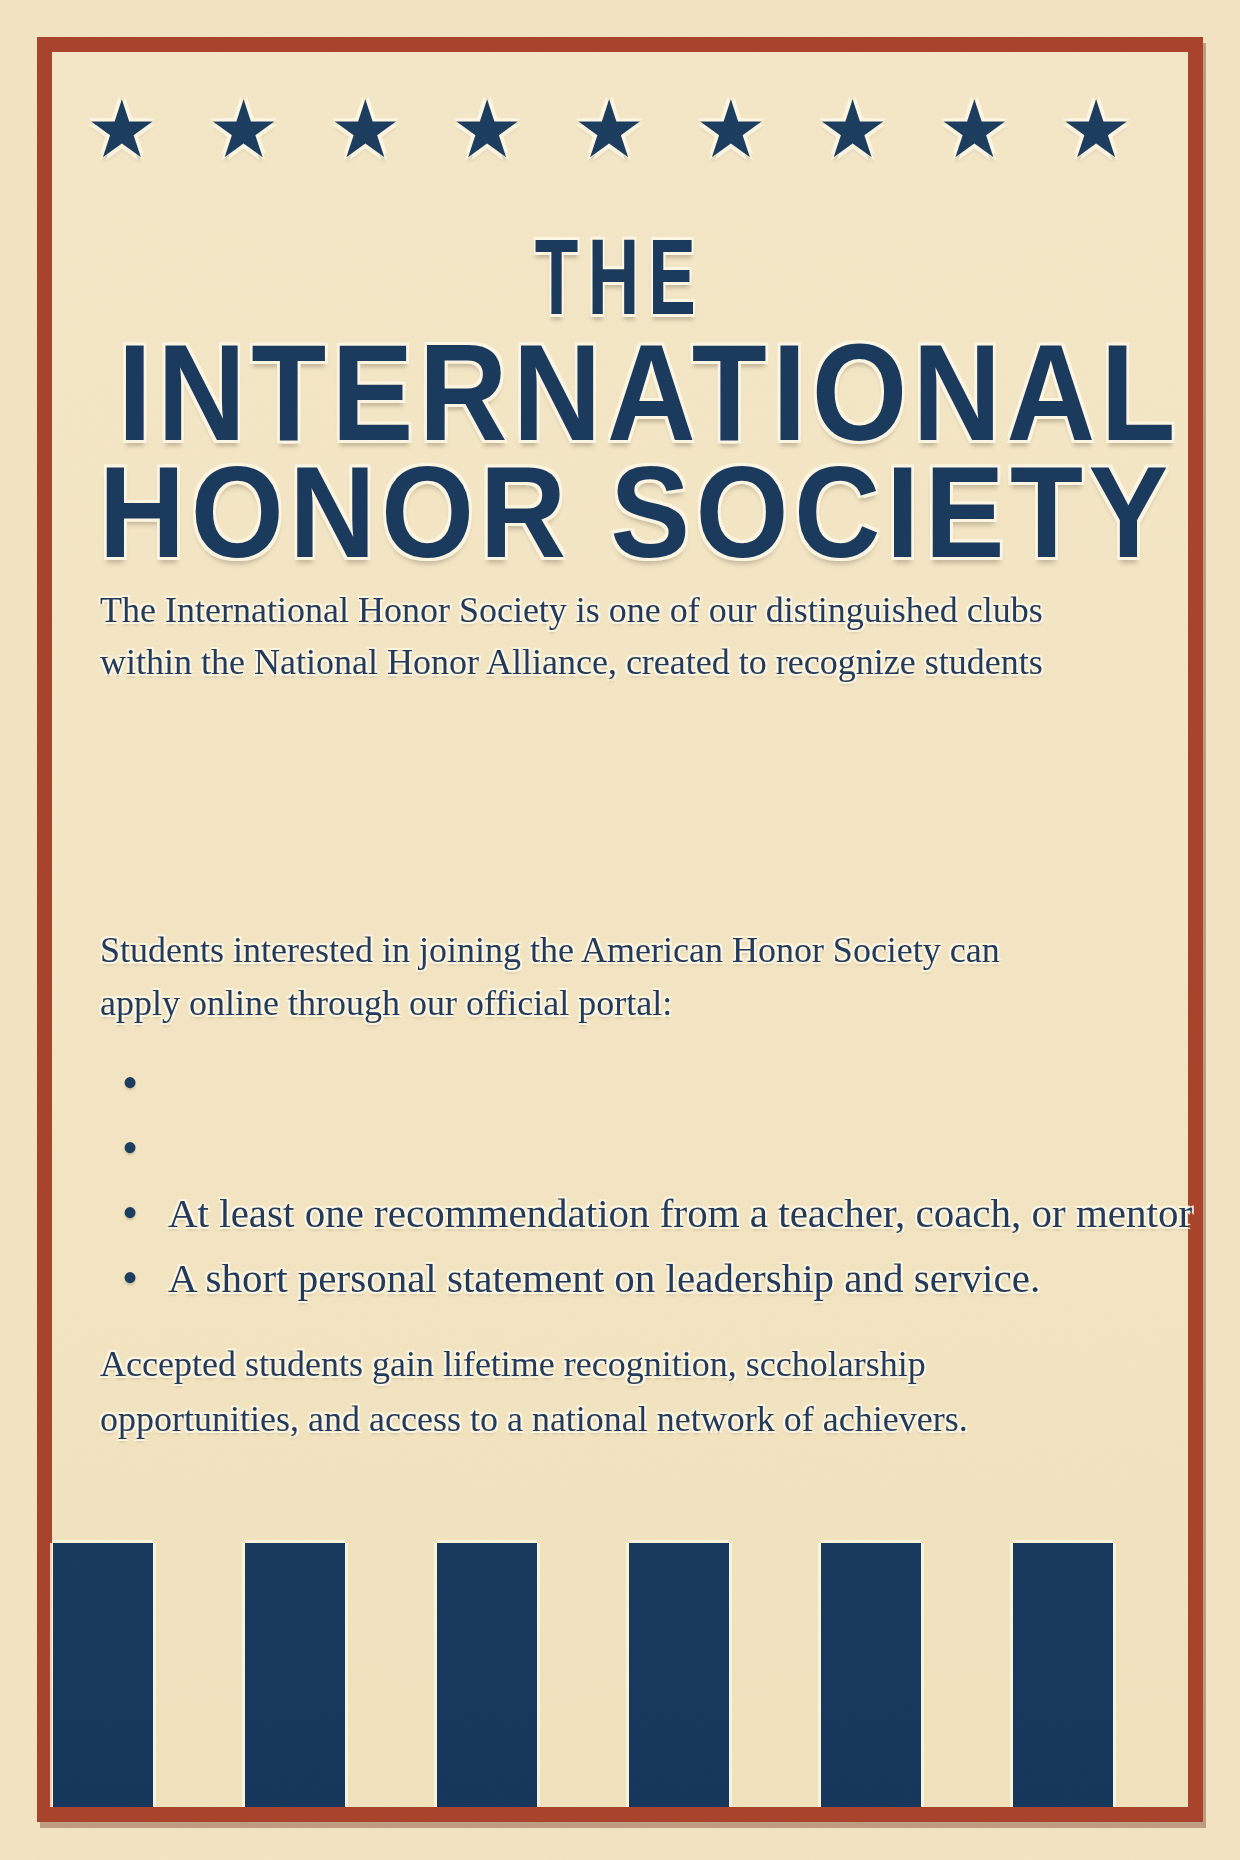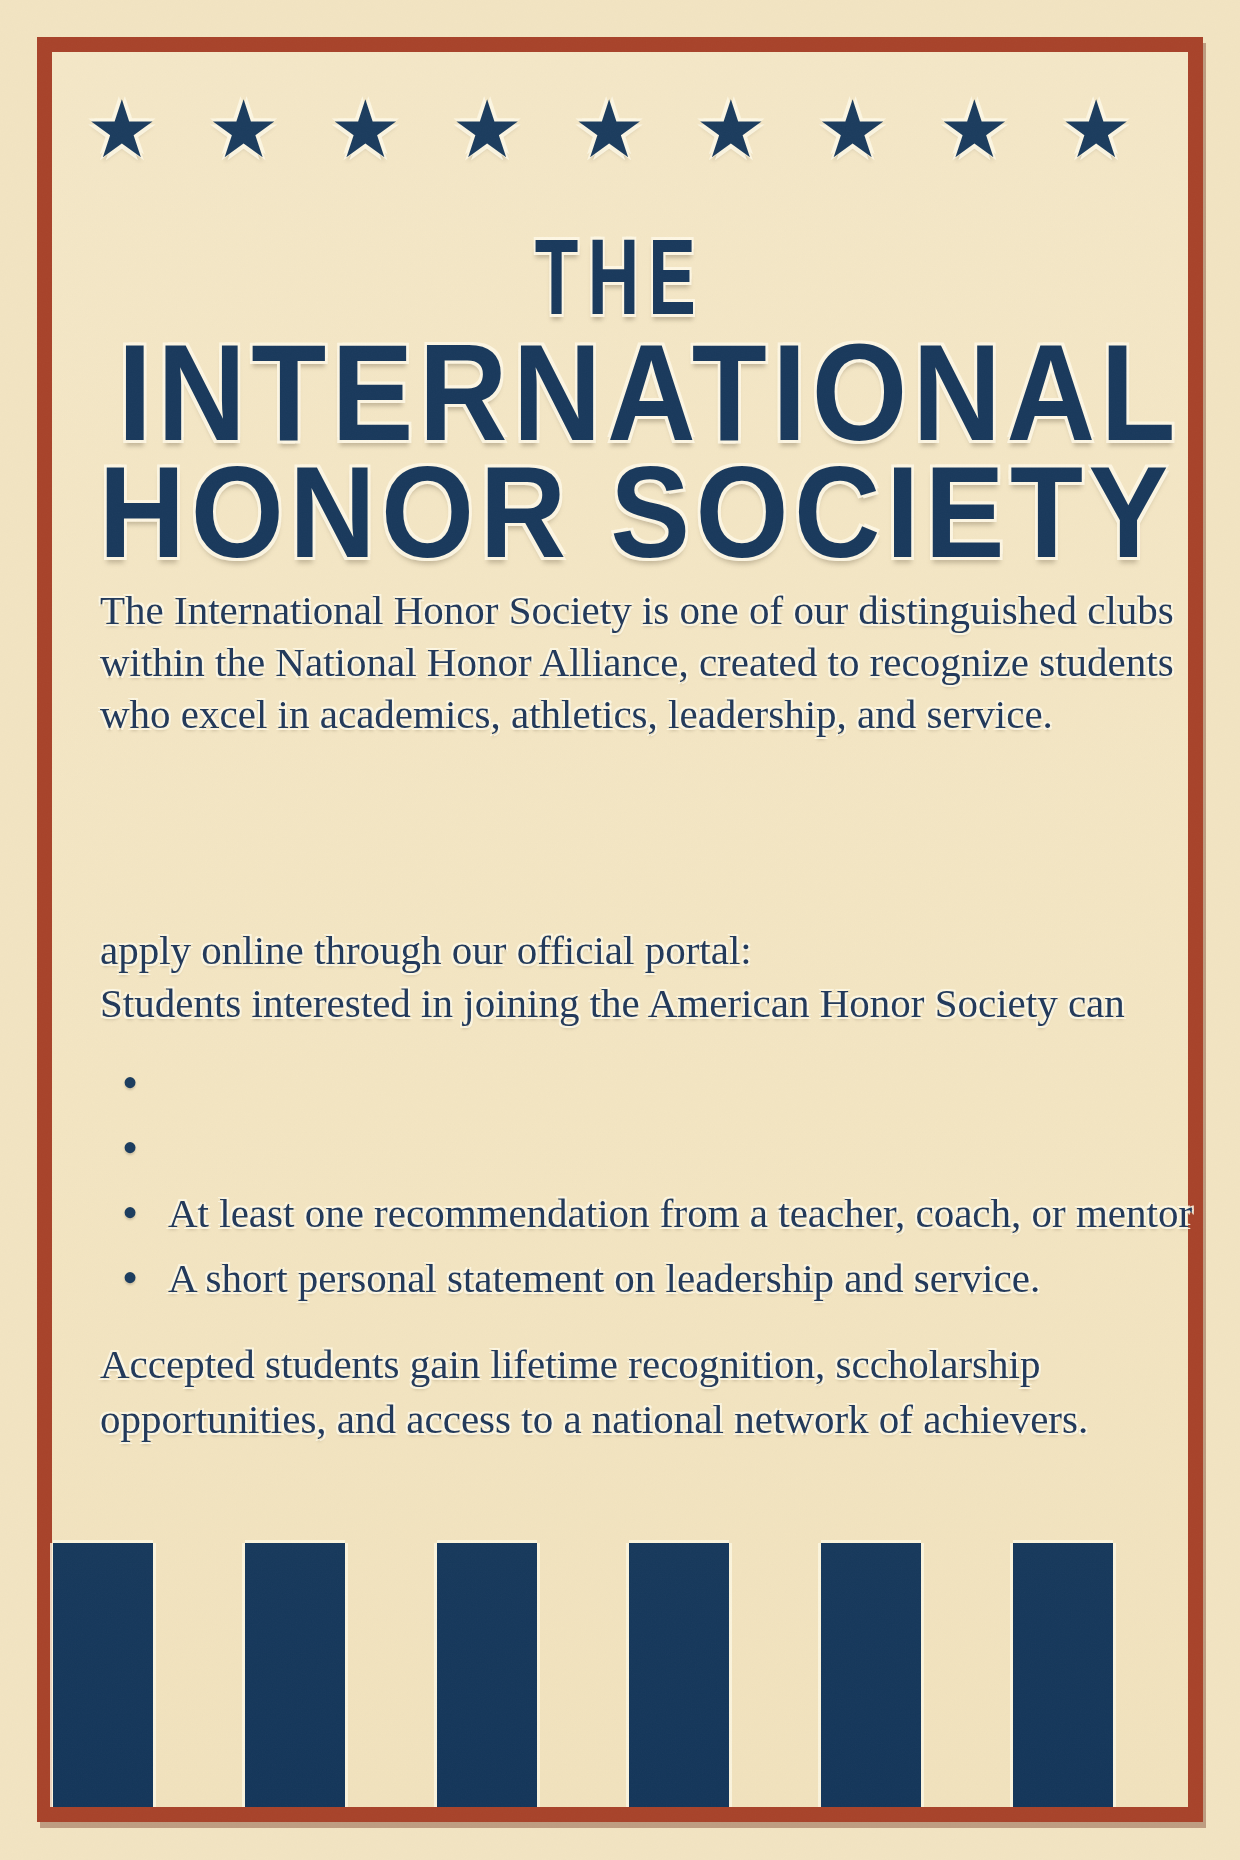--- a/index.html
+++ b/index.html
@@ -59,21 +59,21 @@
   .h-international .squeeze { transform: scaleX(.89); }
   .h-honor         { top: 388px; font-size: 130px; line-height: 145px; letter-spacing: 6px; }
   .h-honor .squeeze{ transform: scaleX(.92); }
   .h-apply         { top: 742px; font-size: 100px; line-height: 110px; letter-spacing: 6px; }
   .h-apply .squeeze{ transform: scaleX(.76); }
 
   
   .body-block {
     position: absolute; left: 48px; right: 20px;
     color: #22395a;
-    font-size: 41px;
+    font-size: 36px;
   }
   .body-line {
     white-space: nowrap;
     text-shadow:
       -2px -2px 0 rgba(253,247,228,.9), 2px -2px 0 rgba(253,247,228,.9),
       -2px 2px 0 rgba(253,247,228,.9), 2px 2px 0 rgba(253,247,228,.9),
       0 3px 3px rgba(110,95,70,.28);
   }
   .intro-block   { top: 532px;  line-height: 52px; }
   .apply-block   { top: 872px;  line-height: 53px; }
@@ -141,27 +141,26 @@
     <div class="heading halo-big h-the">
       <span class="squeeze">THE</span>
     </div>
     <div class="heading halo-big h-honor">
       <span class="squeeze">HONOR SOCIETY</span>
     </div>
 
     <div class="body-block intro-block">
       <div class="body-line">The International Honor Society is one of our distinguished clubs</div>
       <div class="body-line">within the National Honor Alliance, created to recognize students</div>
-      <div class="body-line">who excel in academics, athletics, leadership, and service.</div>
     </div>
 
 
     <div class="body-block apply-block">
+      <div class="body-line">Students interested in joining the American Honor Society can</div>
       <div class="body-line">apply online through our official portal:</div>
-      <div class="body-line">Students interested in joining the American Honor Society can</div>
     </div>
 
     <ul class="bullet-list">
       <li class="bullet-item">
         <span class="bullet-marker">•</span>
       </li>
       <li class="bullet-item">
         <span class="bullet-marker">•</span>
       </li>
       <li class="bullet-item">

